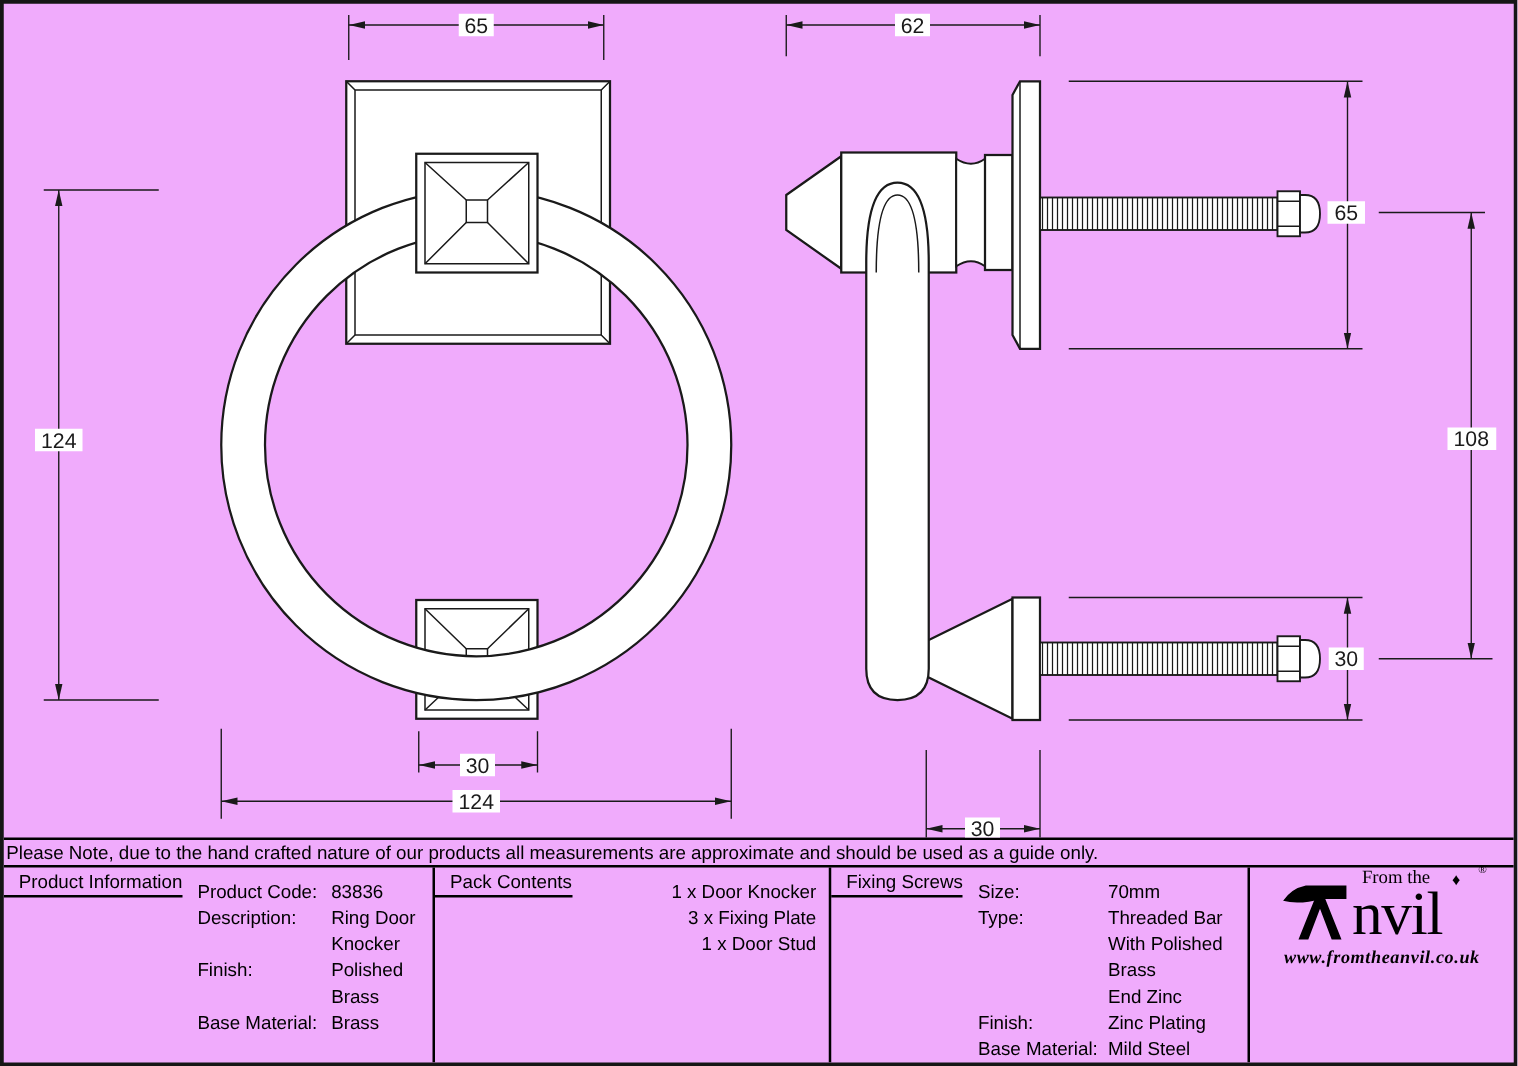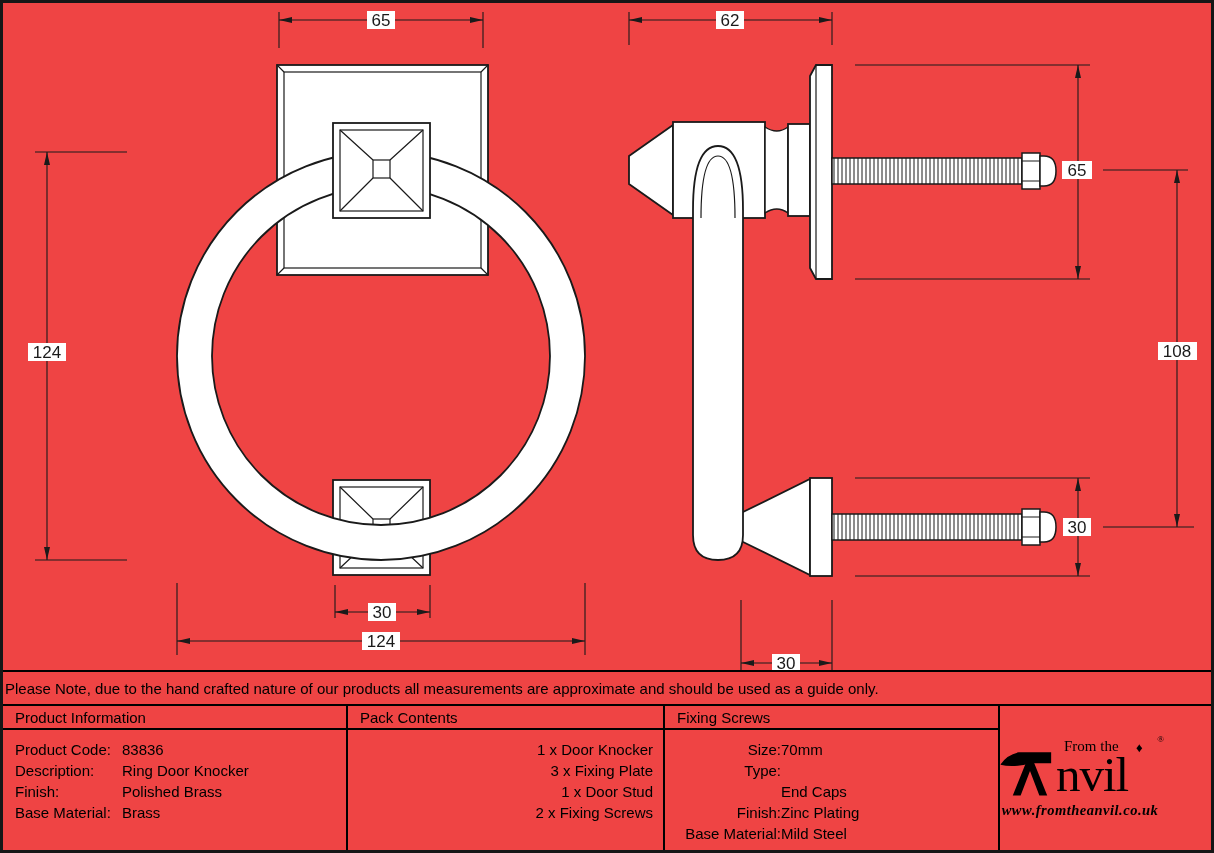--- a/index.html
+++ b/index.html
@@ -1,43 +1,43 @@
 <!DOCTYPE html>
 <html><head>
 <meta charset="utf-8">
 <style>
   * { margin:0; padding:0; box-sizing:border-box; }
   html,body { background:#e8e8e8; }
   .page {
-    width:1214px; height:853px; background:#ef4444;
+    width:1214px; height:853px; background:#f0abfc;
     border:3px solid #161616; display:flex; flex-direction:column;
     font-family:"Liberation Sans", sans-serif; color:#000;
     position:relative; overflow:hidden;
   }
   .drawing-area { height:667px; position:relative; }
   .drawing-area svg { display:block; }
   .note-bar {
     height:36px; border-top:2px solid #000; border-bottom:2px solid #000;
     display:flex; align-items:center; padding-left:2px;
     font-size:15px;
   }
   .info-table { flex:1; display:flex; }
-  .col { border-right:2px solid #000; display:flex; flex-direction:column; }
+  .col { border-right:2px solid #000; display:flex; flex-direction:row; }
   .col-product { width:345px; }
   .col-pack    { width:317px; }
   .col-fixing  { width:335px; }
   .col-logo    { flex:1; border-right:none; display:flex; align-items:flex-start; justify-content:center; }
   .col-header {
     height:24px; border-bottom:2px solid #000; padding-left:12px;
     font-size:15px; display:flex; align-items:center;
   }
   .col-body { flex:1; padding:9px 10px 0 12px; font-size:15px; line-height:21px; }
   .kv { display:flex; }
   .kv .k  { width:107px; flex:none; }
-  .col-fixing .kv .k { width:104px;text-align:right; }
+  .col-fixing .kv .k { width:104px; }
   .pack-item { display:block;text-align:right; }
   
   .logo { width:160px; position:relative; }
   .logo-top { position:relative; height:58px; width:160px; }
   .anvil-glyph { position:absolute; left:0; top:11px; width:60px; height:47px; }
   .brand-suffix {
     position:absolute; left:56px; bottom:-3px;
     font-family:"Liberation Serif", serif; font-size:49px; line-height:1;
     letter-spacing:-1px;
   }
@@ -230,37 +230,37 @@
         </div>
       </div>
     </div>
 
     <div class="col col-pack">
       <div class="col-header">Pack Contents</div>
       <div class="col-body">
         <span class="pack-item">1 x Door Knocker</span>
         <span class="pack-item">3 x Fixing Plate</span>
         <span class="pack-item">1 x Door Stud</span>
-        <span class="pack-item">2 x Fixing Screws</span>
       </div>
     </div>
 
     <div class="col col-fixing">
       <div class="col-header">Fixing Screws</div>
       <div class="col-body">
         <div class="kv">
           <span class="k">Size:</span>
           <span class="v">70mm</span>
         </div>
         <div class="kv">
           <span class="k">Type:</span>
+          <span class="v">Threaded Bar With Polished Brass</span>
         </div>
         <div class="kv">
           <span class="k"></span>
-          <span class="v">End Caps</span>
+          <span class="v">End Zinc</span>
         </div>
         <div class="kv">
           <span class="k">Finish:</span>
           <span class="v">Zinc Plating</span>
         </div>
         <div class="kv">
           <span class="k">Base Material:</span>
           <span class="v">Mild Steel</span>
         </div>
       </div>

